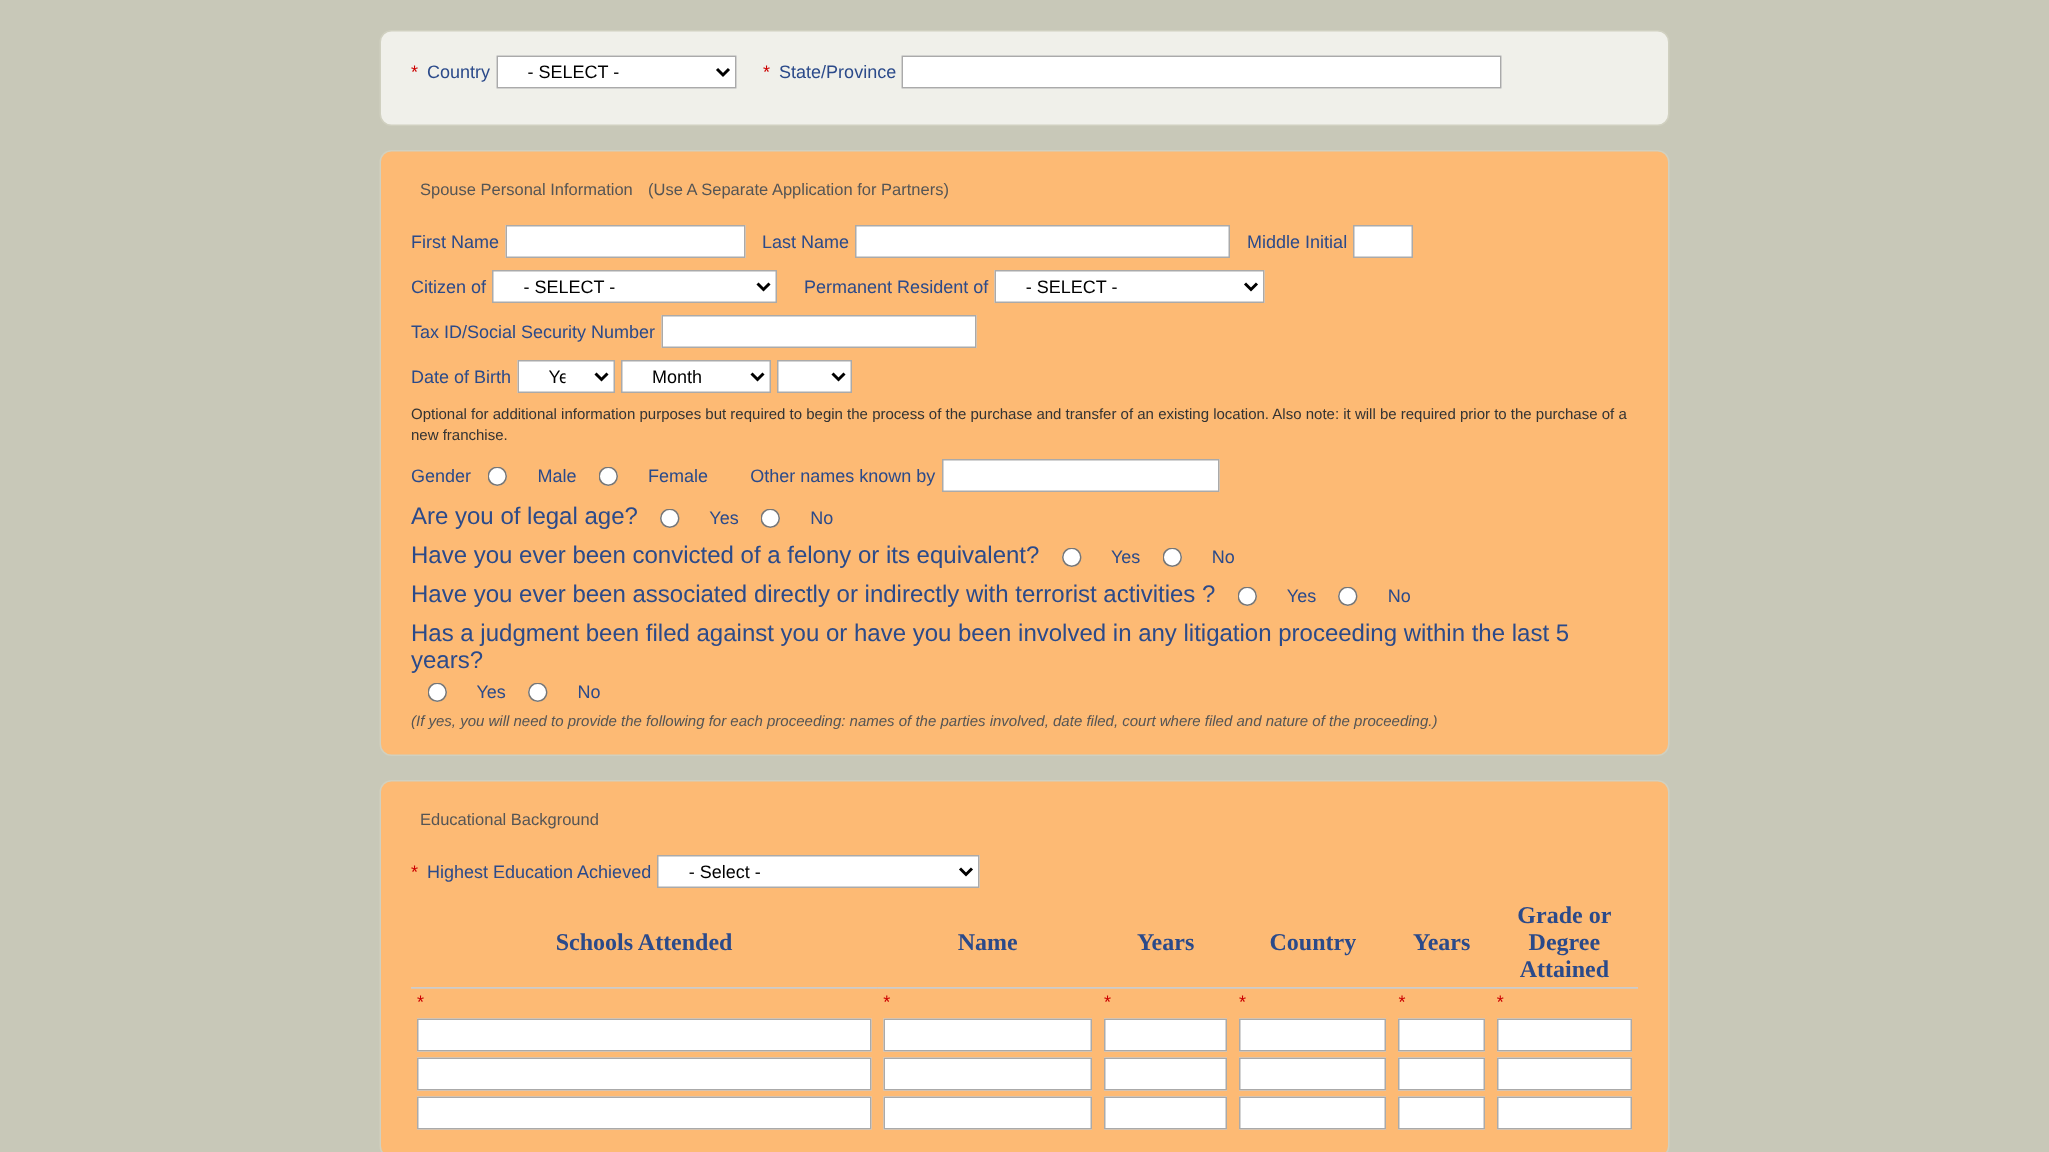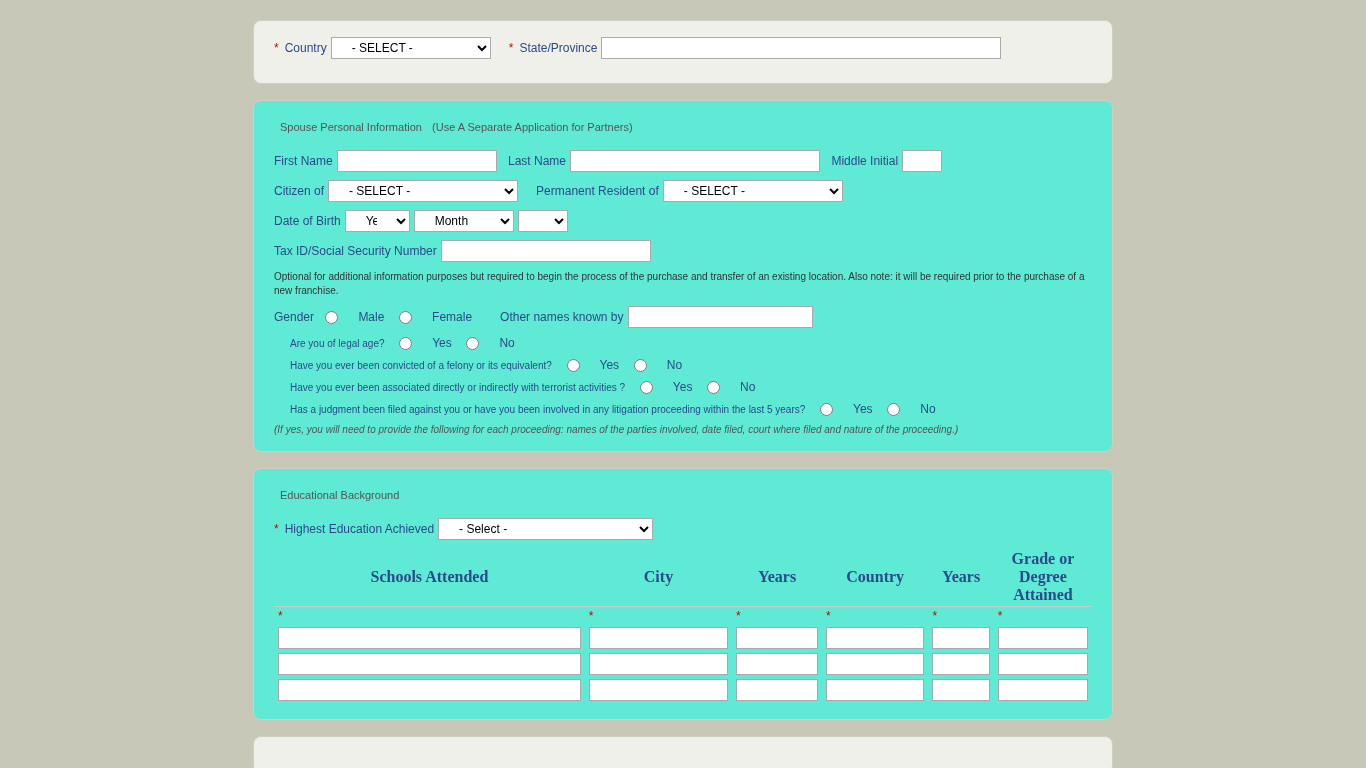--- a/index.html
+++ b/index.html
@@ -12,21 +12,21 @@
     .page-wrapper {
       display: flex;
       justify-content: center;
       padding: 20px 0;
     }
     .main-content {
       width: 860px;
       background-color: #c8c8b8;
     }
     .section-card {
-      background-color: #5eead4;
+      background-color: #fdba74;
       border: 1px solid #d0d0c0;
       border-radius: 8px;
       margin-bottom: 16px;
       padding: 16px 20px;
     }
     .section-header {
       font-size: 15px;
       font-weight: bold;
       color: #333;
       margin-bottom: 12px;
@@ -84,22 +84,21 @@
       display: inline-flex;
       align-items: center;
       gap: 20px;
     }
     .radio-label {
       color: #2b4a8a;
       font-size: 12px;
     }
     .question-text {
       color: #2b4a8a;
-      font-size: 10px;
-      margin-left: 16px;
+      font-size: 16px;
     }
     .note-text {
       color: #333;
       font-size: 10px;
       line-height: 1.4;
       margin: 4px 0 8px 0;
     }
     .litigation-note {
       color: #555;
       font-size: 10px;
@@ -196,20 +195,25 @@
           <option>United States</option>
           <option>Canada</option>
         </select>
         &nbsp;&nbsp;&nbsp;
         <label class="form-label">Permanent Resident of</label>
         <select class="resident-select">
           <option>- SELECT -</option>
           <option>United States</option>
           <option>Canada</option>
         </select>
+      </div>
+
+      <div class="form-row">
+        <label class="form-label">Tax ID/Social Security Number</label>
+        <input type="text" class="tax-input" style="">
       </div>
 
       <div class="form-row">
         <label class="form-label">Date of Birth</label>
         <select class="year-select">
           <option>Year</option>
           <option>2000</option>
           <option>1990</option>
           <option>1980</option>
         </select>
@@ -226,25 +230,20 @@
           <option>September</option>
           <option>October</option>
           <option>November</option>
           <option>December</option>
         </select>
         <select style="width:50px;">
           <option></option>
         </select>
       </div>
 
-      <div class="form-row">
-        <label class="form-label">Tax ID/Social Security Number</label>
-        <input type="text" class="tax-input" style="">
-      </div>
-
       <div class="note-text">Optional for additional information purposes but required to begin the process of the purchase and transfer of an existing location. Also note: it will be required prior to the purchase of a new franchise.</div>
 
       <div class="form-row">
         <label class="form-label">Gender</label>
         &nbsp;
         <div class="radio-group">
           <input type="radio" name="gender" value="male" style="">
           <label class="radio-label">Male</label>
         </div>
         &nbsp;&nbsp;
@@ -331,21 +330,21 @@
           <option>Bachelor's Degree</option>
           <option>Master's Degree</option>
           <option>Doctorate</option>
         </select>
       </div>
 
       <table class="schools-table">
         <thead>
           <tr>
             <th class="col-schools">Schools Attended</th>
-            <th class="col-city">City</th>
+            <th class="col-city">Name</th>
             <th class="col-state">Years</th>
             <th class="col-country">Country</th>
             <th class="col-years">Years</th>
             <th class="col-grade">Grade or Degree Attained</th>
           </tr>
         </thead>
         <tbody>
           <tr>
             <td><span class="required-star">*</span></td>
             <td><span class="required-star">*</span></td>

